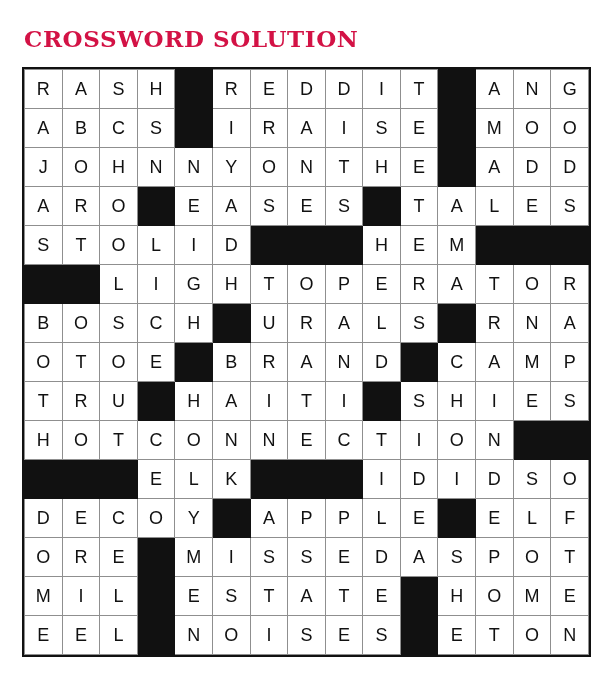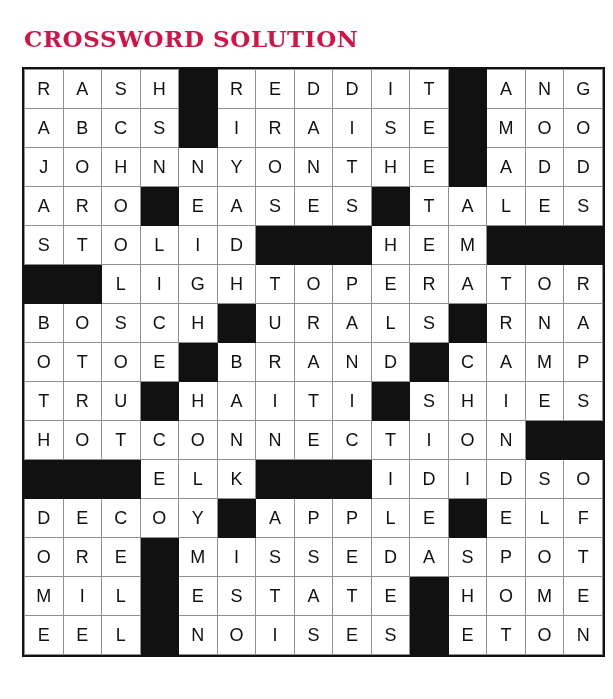--- a/index.html
+++ b/index.html
@@ -11,21 +11,21 @@
     width: 613px;
     height: 699px;
     font-family: "Liberation Sans", sans-serif;
     position: relative;
     overflow: hidden;
   }
   .page {
     width: 613px;
     height: 699px;
     box-sizing: border-box;
-    padding: 22px 8px 0 22px;
+    padding: 22px 22px 0 22px;
   }
   .title {
     font-family: "DejaVu Serif", serif;
     color: #d31245;
     font-size: 23px;
     font-weight: bold;
     letter-spacing: 0.6px;
     margin: 4px 0 16px 2px;
     line-height: 1.1;
     white-space: nowrap;

